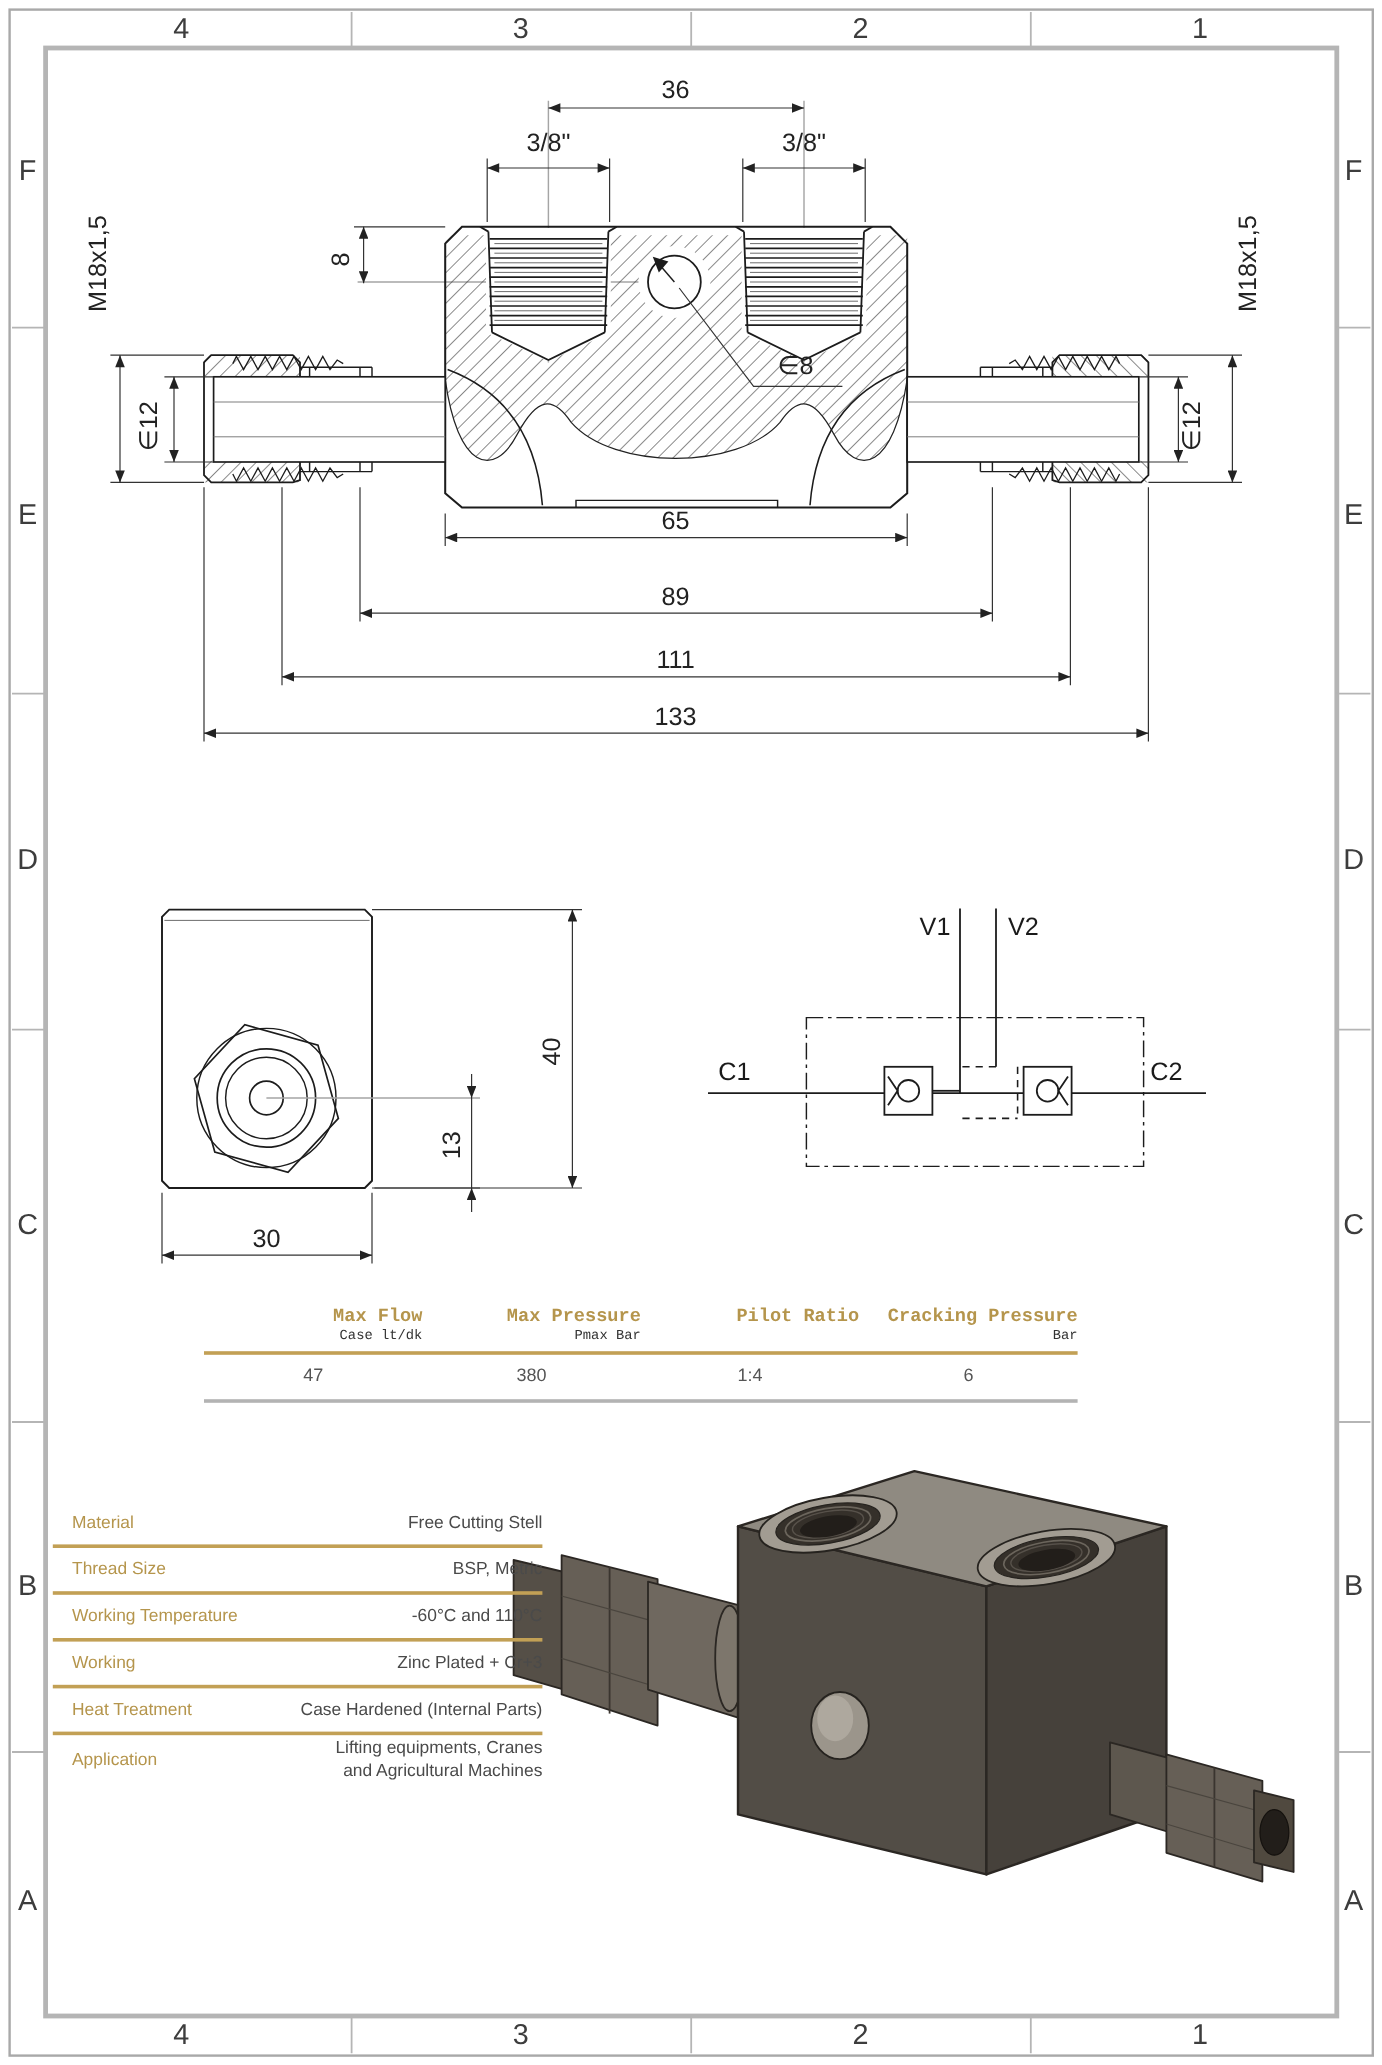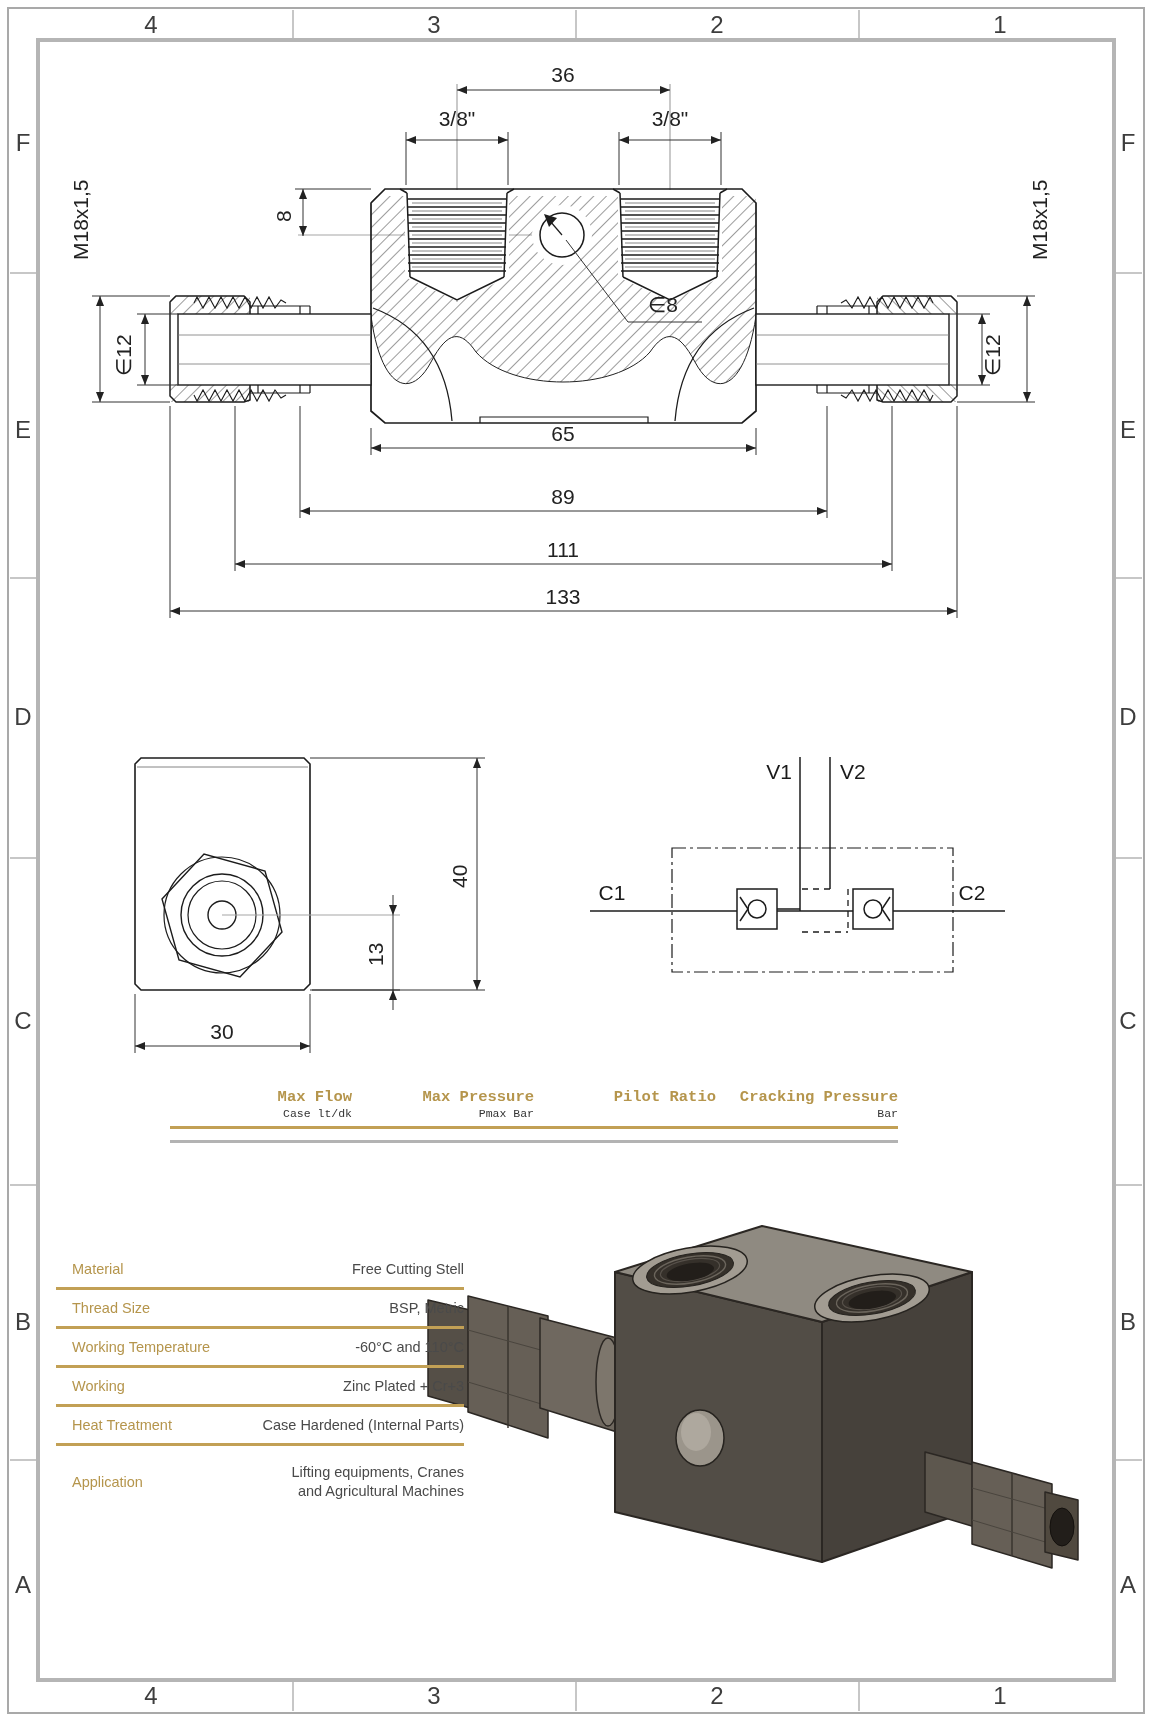--- a/index.html
+++ b/index.html
@@ -15,23 +15,23 @@
   #spec{position:absolute;left:170px;top:1088px;width:728px;}
   #spec .cols{display:flex;}
   #spec .col{flex:1;text-align:right;font-family:Liberation Mono, monospace;}
   #spec .h{font-size:15.5px;font-weight:bold;color:#b5954c;}
   #spec .s{font-size:11.5px;color:#333;height:15px;margin-top:1px;}
   #spec .goldline{height:3px;background:#c2a055;margin-top:4px;}
   #spec .vals{display:flex;margin-top:9px;}
   #spec .v{flex:1;text-align:center;font-size:15px;color:#555;}
   #spec .grayline{height:3px;background:#b3b3b3;margin-top:11px;}
   
-  #mat{position:absolute;left:56px;top:1251px;width:408px;}
+  #mat{position:absolute;left:44px;top:1251px;width:408px;}
   .mrow{display:flex;align-items:center;min-height:36px;border-bottom:3px solid #c2a055;}
-  .mrow:last-child{border-bottom:none;padding-top:17px;}
+  .mrow:last-child{border-bottom:none;padding-top:2px;}
   .mlabel{width:172px;color:#b5954c;font-size:14.5px;padding-left:16px;box-sizing:border-box;}
   .mvalue{flex:1;text-align:right;color:#4a4a4a;font-size:14.5px;white-space:pre-line;line-height:1.3;}
 </style>
 </head>
 <body>
 
 <div id="sheet">
 
   <svg width="1152" height="1721" viewBox="0 0 1152 1721">
     <defs>
@@ -278,20 +278,26 @@
       <div class="col">
         <div class="h">Pilot Ratio</div>
         <div class="s"></div>
       </div>
       <div class="col">
         <div class="h">Cracking Pressure</div>
         <div class="s">Bar</div>
       </div>
     </div>
     <div class="goldline"></div>
+    <div class="vals">
+      <div class="v">47</div>
+      <div class="v">380</div>
+      <div class="v">1:4</div>
+      <div class="v">6</div>
+    </div>
     <div class="grayline"></div>
   </div>
 
   <div id="mat">
     <div class="mrow">
       <div class="mlabel">Material</div>
       <div class="mvalue">Free Cutting Stell</div>
     </div>
     <div class="mrow">
       <div class="mlabel">Thread Size</div>

